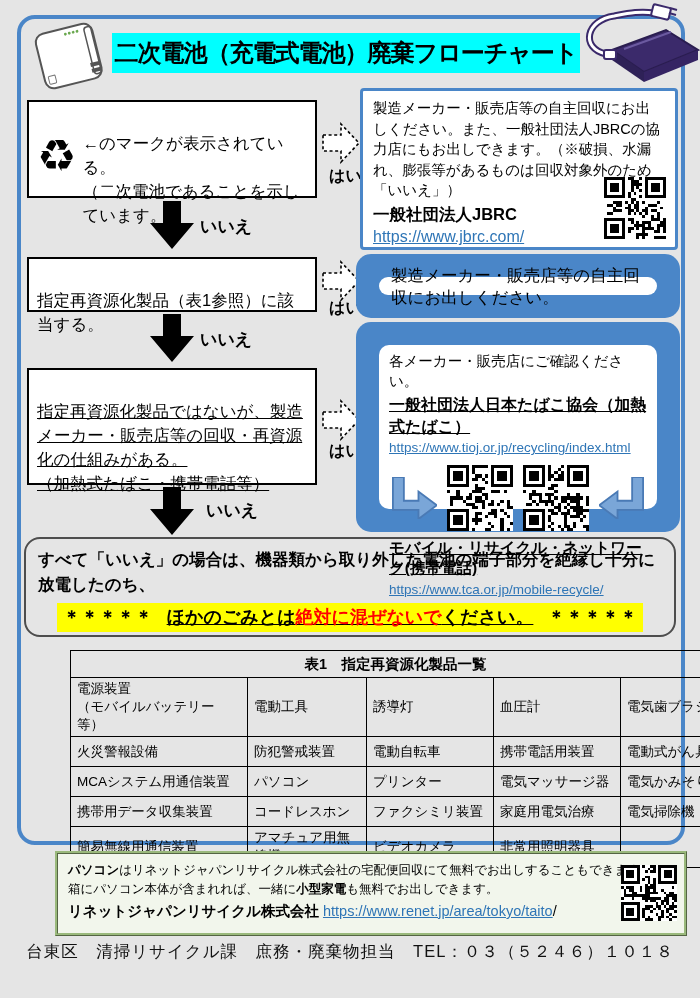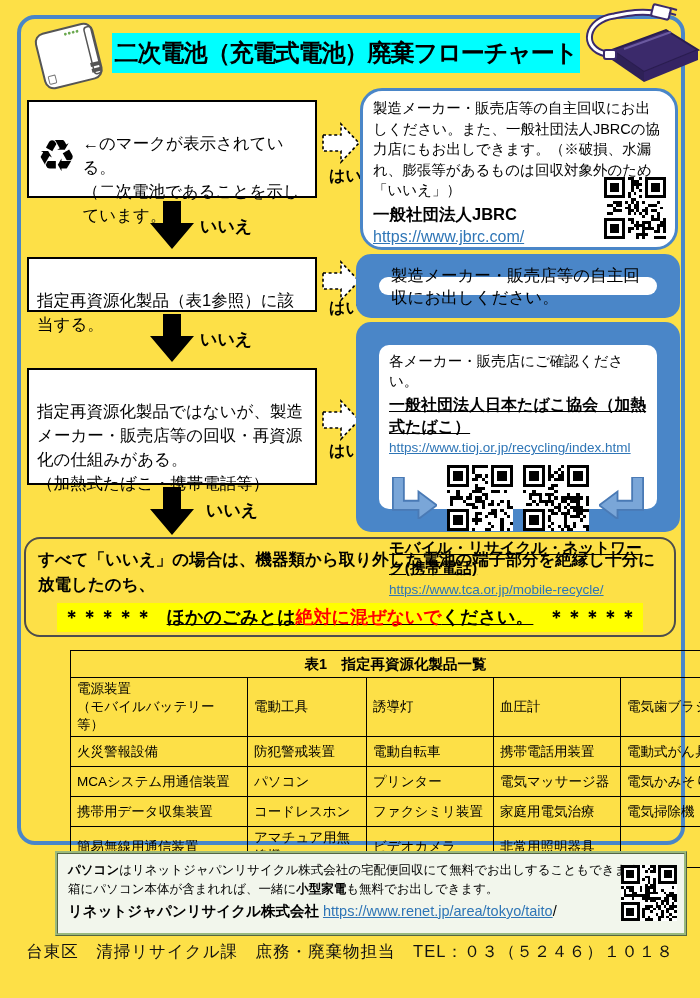--- a/index.html
+++ b/index.html
@@ -1,37 +1,37 @@
 <!DOCTYPE html>
 <html><head>
 <meta charset="utf-8">
 <style>
   html,body{margin:0;padding:0;background:#fff;}
-  .page{position:relative;width:700px;height:998px;background:#fde047;overflow:hidden;
+  .page{position:relative;width:700px;height:998px;background:#e5e5e5;overflow:hidden;
         font-family:"Liberation Sans", sans-serif;color:#000;}
   .abs{position:absolute;}
   
   .outer-frame{position:absolute;left:17px;top:15px;width:668px;height:830px;
     border:4px solid #4a86c8;border-radius:18px;box-sizing:border-box;}
   
   .title-bar{position:absolute;left:112px;top:33px;height:40px;width:468px;
     background:#00ffff;display:flex;align-items:center;justify-content:center;
     font-weight:bold;font-size:24px;white-space:nowrap;letter-spacing:-1px;}
   
   .flow-box{position:absolute;left:27px;width:290px;border:2.5px solid #000;background:#fff;
     box-sizing:border-box;padding:6px 8px;font-size:16.5px;line-height:1.45;white-space:pre-line;}
   .flow-box .inner{display:flex;align-items:flex-start;gap:6px;}
   .recycle-glyph{font-size:44px;line-height:1;margin-top:2px;font-family:"DejaVu Sans",sans-serif;}
   .down-arrow{position:absolute;left:150px;width:44px;height:48px;}
   .no-label{position:absolute;font-weight:bold;font-size:17px;}
   .yes-arrow{position:absolute;left:322px;width:38px;height:46px;}
   .yes-label{position:absolute;left:329px;font-weight:bold;font-size:16px;}
   
   .rbox1{position:absolute;left:360px;top:88px;width:318px;height:162px;border:3px solid #4a86c8;
-    border-radius:22px;box-sizing:border-box;background:#fff;padding:7px 10px;font-size:14.5px;line-height:1.42;}
+    border-radius:4px;box-sizing:border-box;background:#fff;padding:7px 10px;font-size:14.5px;line-height:1.42;}
   .blue-wrap{position:absolute;background:#4a86c8;border-radius:15px;padding:23px;box-sizing:border-box;}
   .blue-wrap .white-in{background:#fff;border-radius:10px;width:100%;height:100%;box-sizing:border-box;}
   .rb-org{font-weight:bold;font-size:16.5px;margin-top:2px;}
   .link{color:#2e75b6;text-decoration:underline;cursor:pointer;}
   .rb1-url{font-size:16px;}
   .qr{display:block;}
   .qr-rb1{position:absolute;right:9px;bottom:8px;width:62px;height:62px;}
   .rc2-in{display:flex;align-items:center;padding:4px 12px;font-size:16.5px;line-height:1.35;}
   .rc3-in{padding:7px 10px;font-size:14.5px;line-height:1.35;}
   .rc3-line1{font-size:14.5px;margin-bottom:3px;}
@@ -126,21 +126,21 @@
     <span>指定再資源化製品（表1参照）に該当する。</span>
   </div>
 
   <div class="down-arrow" style="top:314px;">
     <svg viewBox="0 0 44 48" width="44" height="48">
         <polygon points="13,0 31,0 31,22 44,22 22,48 0,22 13,22" fill="#000"></polygon>
       </svg>
   </div>
   <div class="no-label" style="left:200px;top:328px;">いいえ</div>
 
-  <div class="flow-box" style="top:368px;height:117px;">
+  <div class="flow-box" style="top:368px;height:117px;text-decoration:underline;">
     <span>指定再資源化製品ではないが、製造メーカー・販売店等の回収・再資源化の仕組みがある。
 （加熱式たばこ・携帯電話等）</span>
   </div>
 
   <div class="down-arrow" style="top:487px;">
     <svg viewBox="0 0 44 48" width="44" height="48">
         <polygon points="13,0 31,0 31,22 44,22 22,48 0,22 13,22" fill="#000"></polygon>
       </svg>
   </div>
   <div class="no-label" style="left:206px;top:499px;">いいえ</div>

